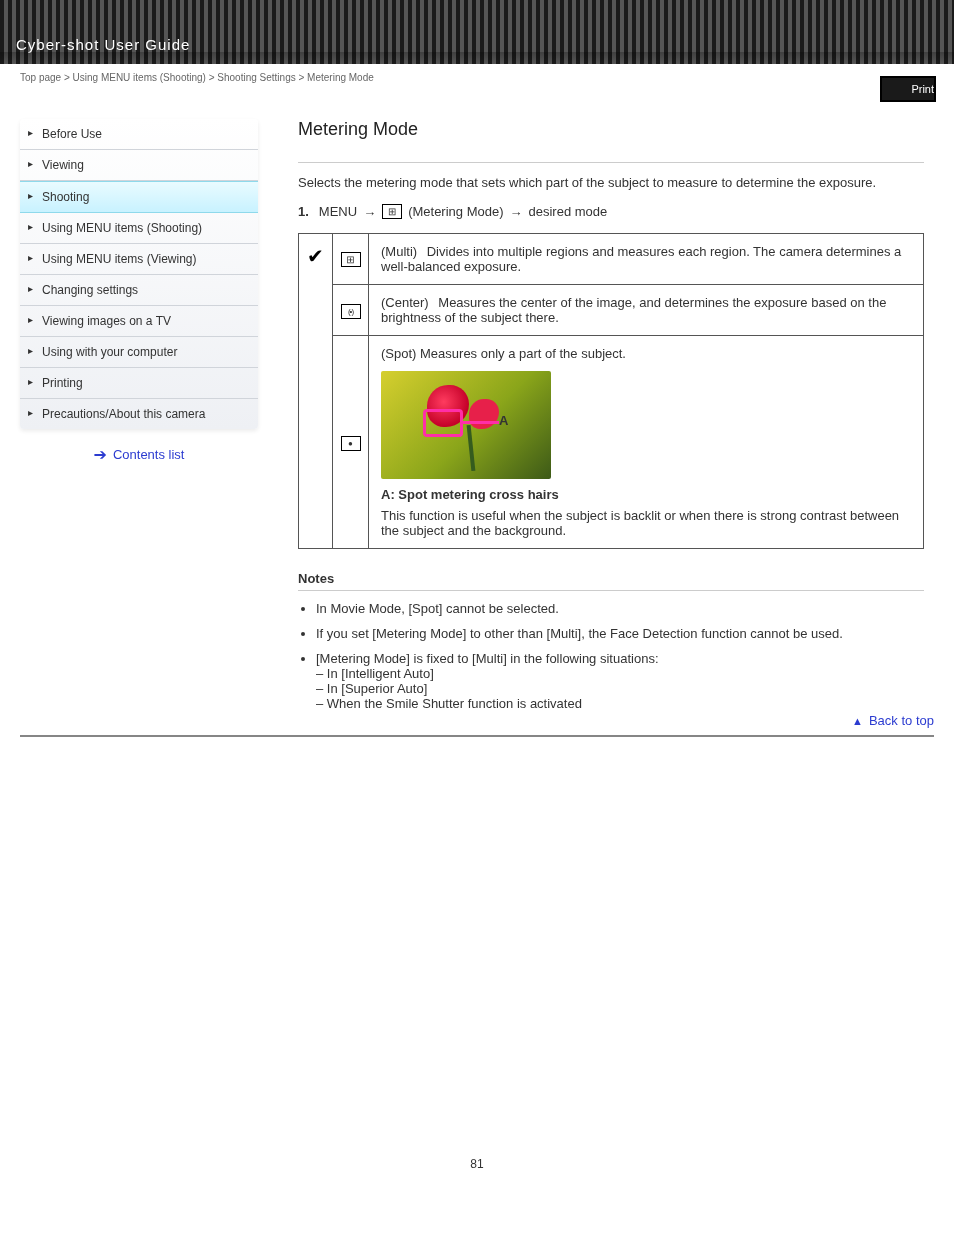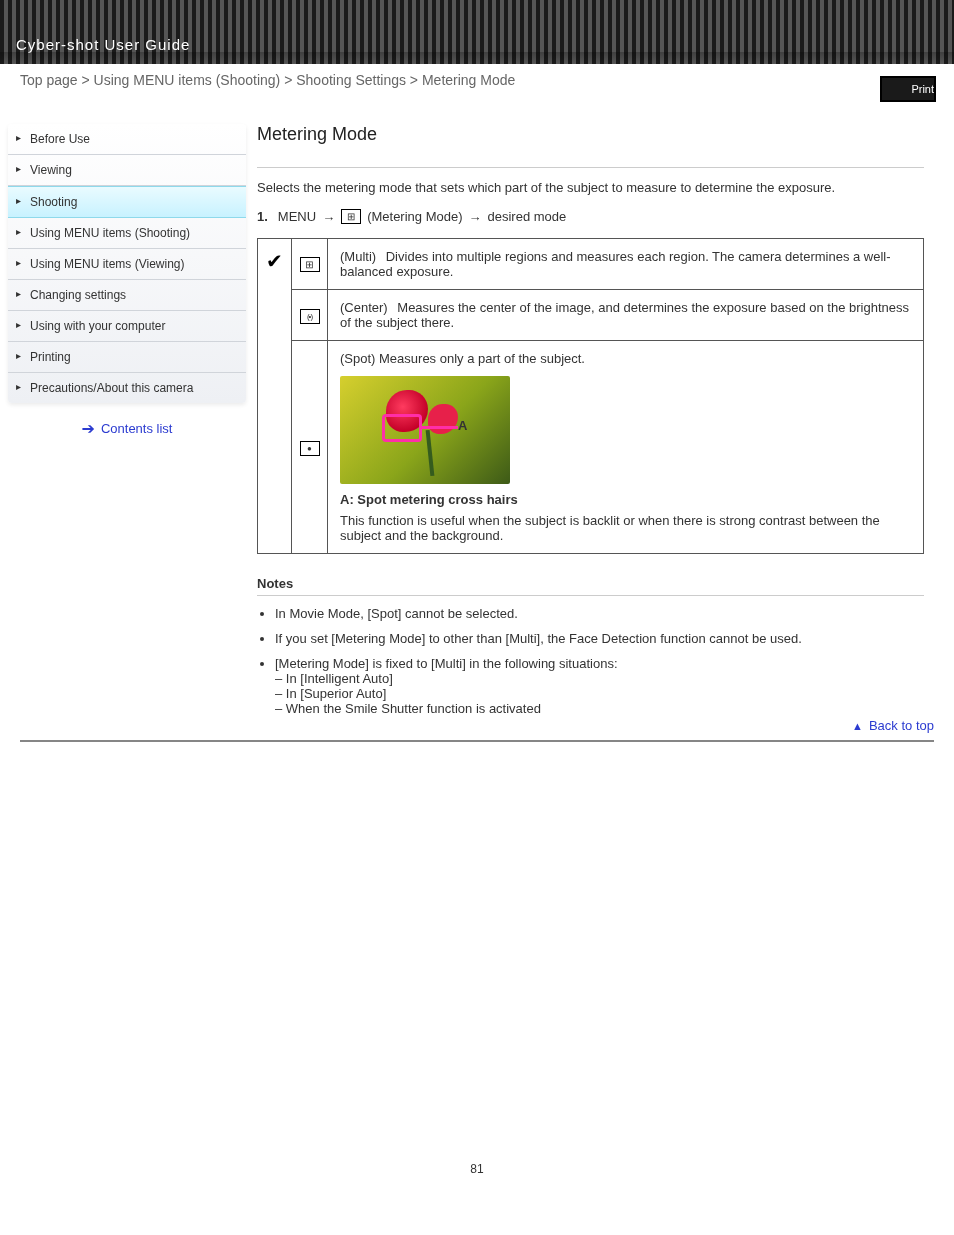--- a/index.html
+++ b/index.html
@@ -15,21 +15,21 @@
     opacity: .25;
   }
   .header-title {
     position: absolute; left: 16px; top: 36px; color: #fff; font-size: 15px; letter-spacing: 1px;
   }
   .header-tab {
     position: absolute; right: 18px; top: 30px; width: 56px; height: 26px;
     border: 2px solid #000; background: #1a1a1a; color: #fff;
     font-size: 11px; text-align: right; line-height: 22px; margin-top: 46px;
   }
-  .page { display: flex; padding: 36px 20px 0 8px; gap: 11px; }
+  .page { display: flex; padding: 36px 20px 0 20px; gap: 40px; }
   .sidebar { width: 238px; flex: none; }
   .nav {
     border-radius: 4px; overflow: hidden;
     box-shadow: 0 2px 4px rgba(0,0,0,.08);
     background: linear-gradient(#fff, #eef0f4);
   }
   .nav-item {
     border-bottom: 1px solid #d0d4da;
     padding: 8px 10px 8px 22px;
     font-size: 12px; position: relative; cursor: pointer;
@@ -92,31 +92,32 @@
 </style>
 </head>
 <body>
 
 <div class="header-band">
   <div class="header-title">Cyber-shot User Guide</div>
   <div class="header-tab">Print</div>
   <div class="header-fade"></div>
 </div>
 
-<div style="font-size:14px;color:#666;padding:8px 20px 0 20px;">Top page &gt; Using MENU items (Shooting) &gt; Shooting Settings &gt; Metering Mode</div>
+<div style="font-size:10px;color:#666;padding:8px 20px 0 20px;">Top page &gt; Using MENU items (Shooting) &gt; Shooting Settings &gt; Metering Mode</div>
 
 <div class="page">
   <aside class="sidebar">
     <div class="nav">
       <div class="nav-item">Before Use</div>
       <div class="nav-item">Viewing</div>
       <div class="nav-item active">Shooting</div>
       <div class="nav-item">Using MENU items (Shooting)</div>
       <div class="nav-item">Using MENU items (Viewing)</div>
       <div class="nav-item">Changing settings</div>
+      <div class="nav-item">Viewing images on a TV</div>
       <div class="nav-item">Using with your computer</div>
       <div class="nav-item">Printing</div>
       <div class="nav-item">Precautions/About this camera</div>
     </div>
     <div class="back-link">
       <span class="back-arrow">➔</span>
       <span>Contents list</span>
     </div>
   </aside>
 

